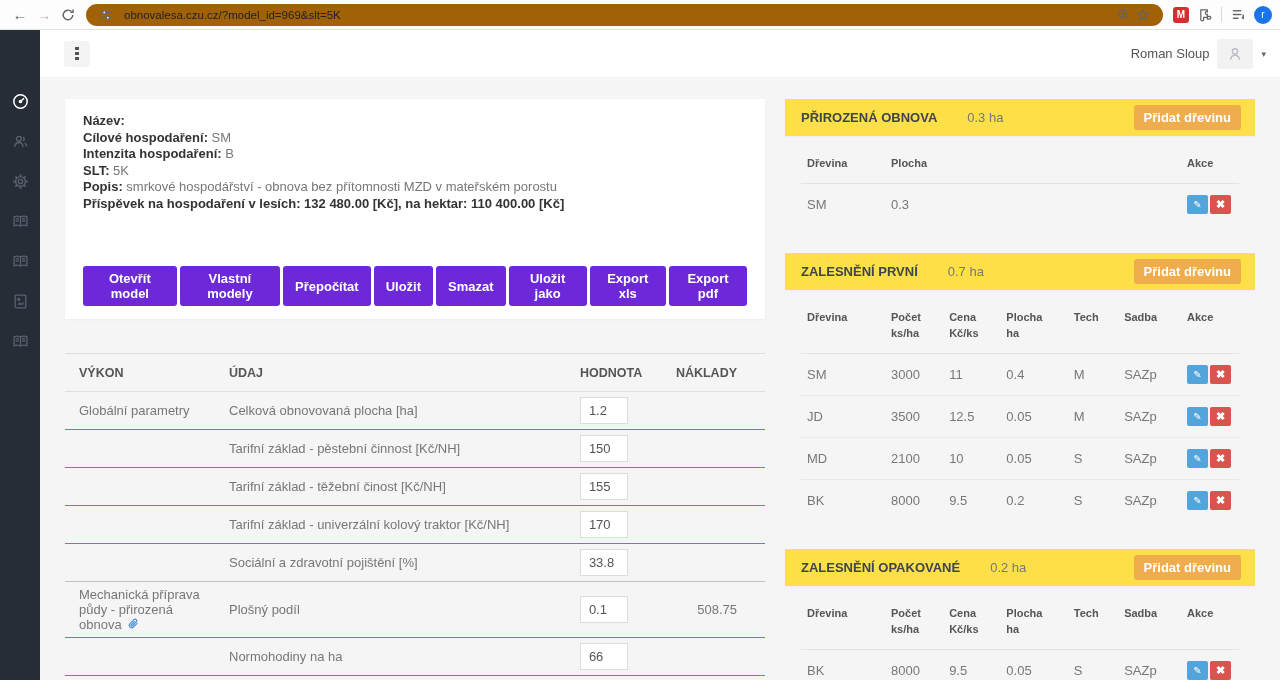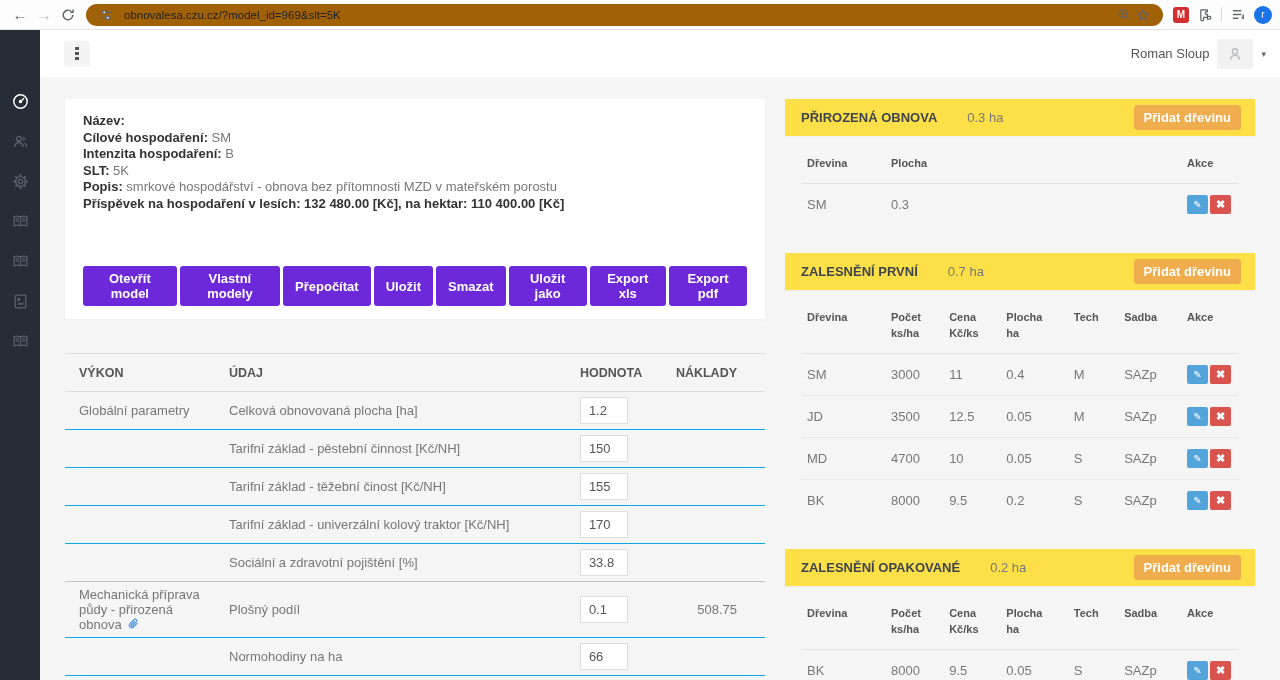--- a/index.html
+++ b/index.html
@@ -432,21 +432,21 @@
                   <td>SAZp</td>
                   <td class="pc-akce">
                       <span class="akce-btns">
                     <button class="mini-btn mini-edit">✎</button>
                     <button class="mini-btn mini-del">✖</button>
                   </span>
                     </td>
                 </tr>
                 <tr>
                   <td class="pc-drevina">MD</td>
-                  <td>4700</td>
+                  <td>2100</td>
                   <td>10</td>
                   <td>0.05</td>
                   <td>S</td>
                   <td>SAZp</td>
                   <td class="pc-akce">
                       <span class="akce-btns">
                     <button class="mini-btn mini-edit">✎</button>
                     <button class="mini-btn mini-del">✖</button>
                   </span>
                     </td>

